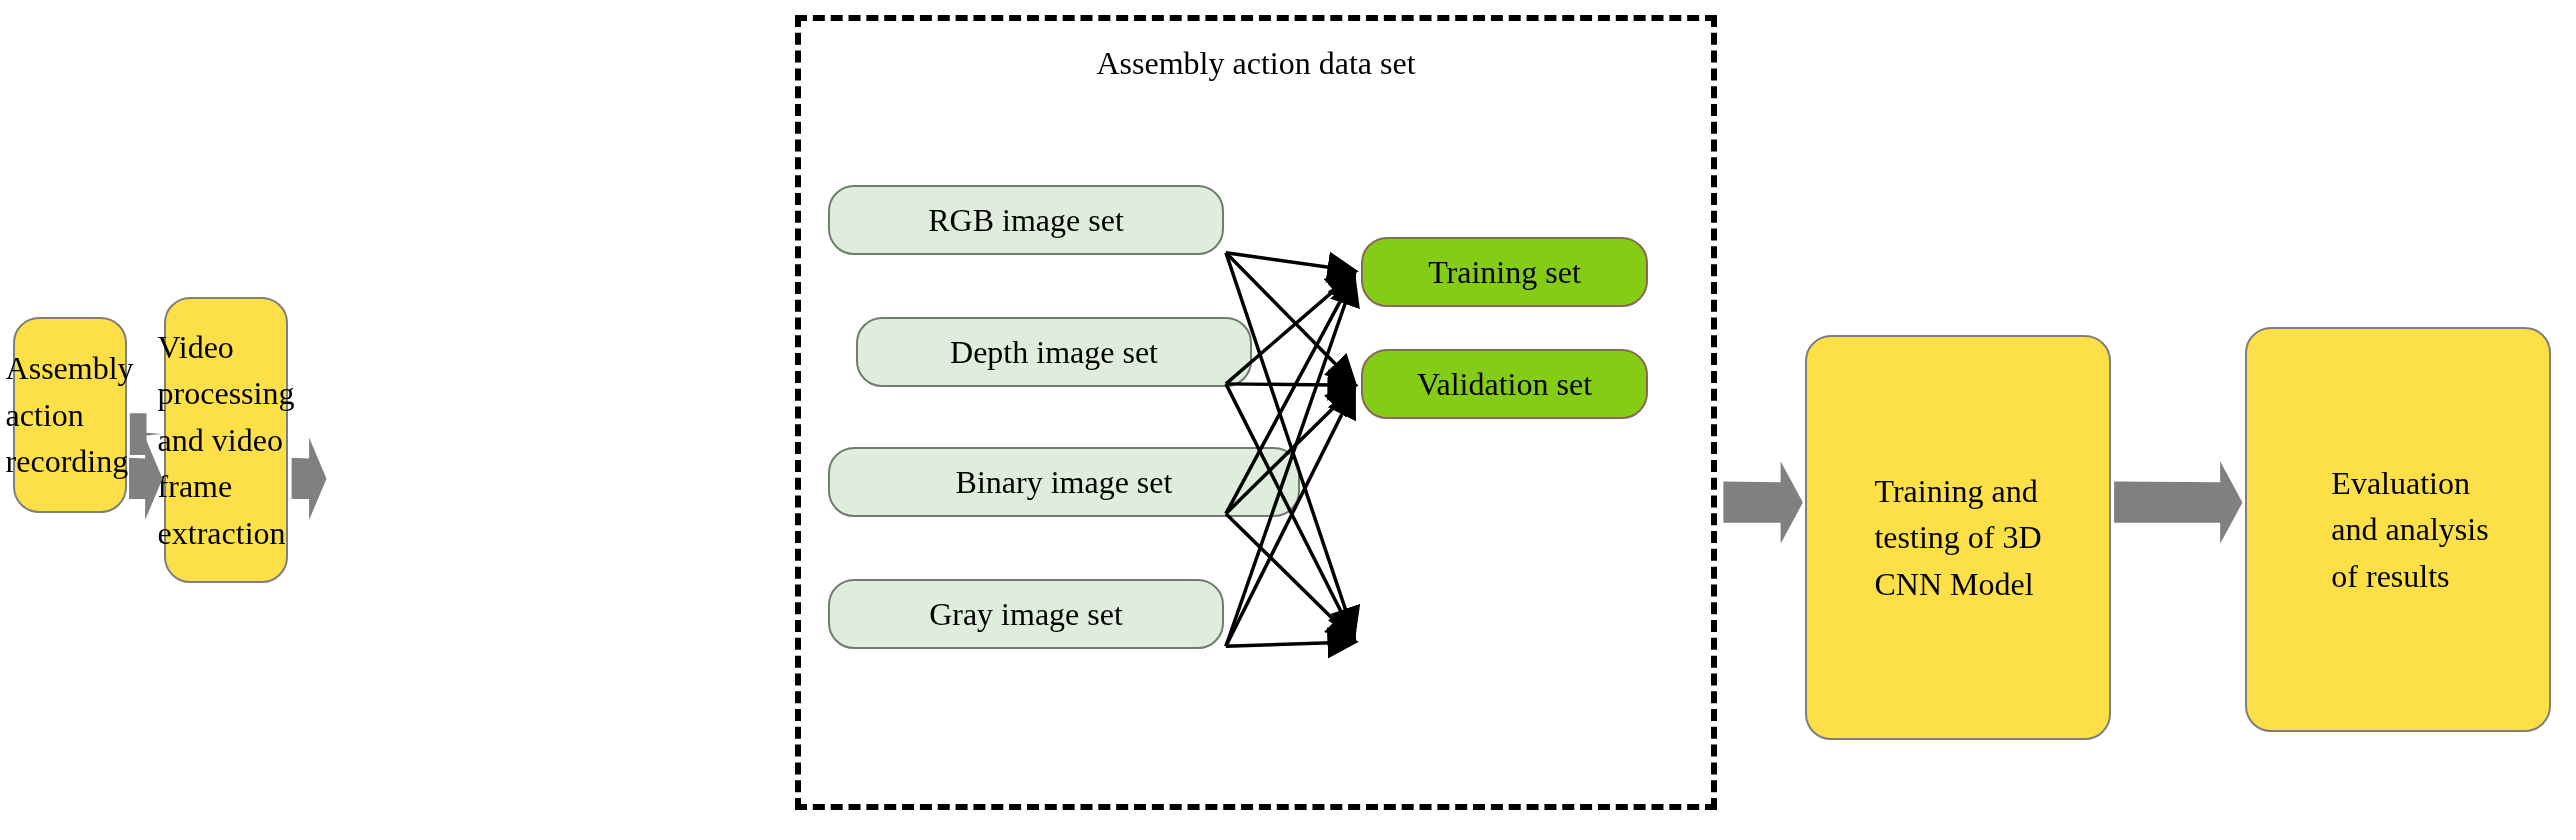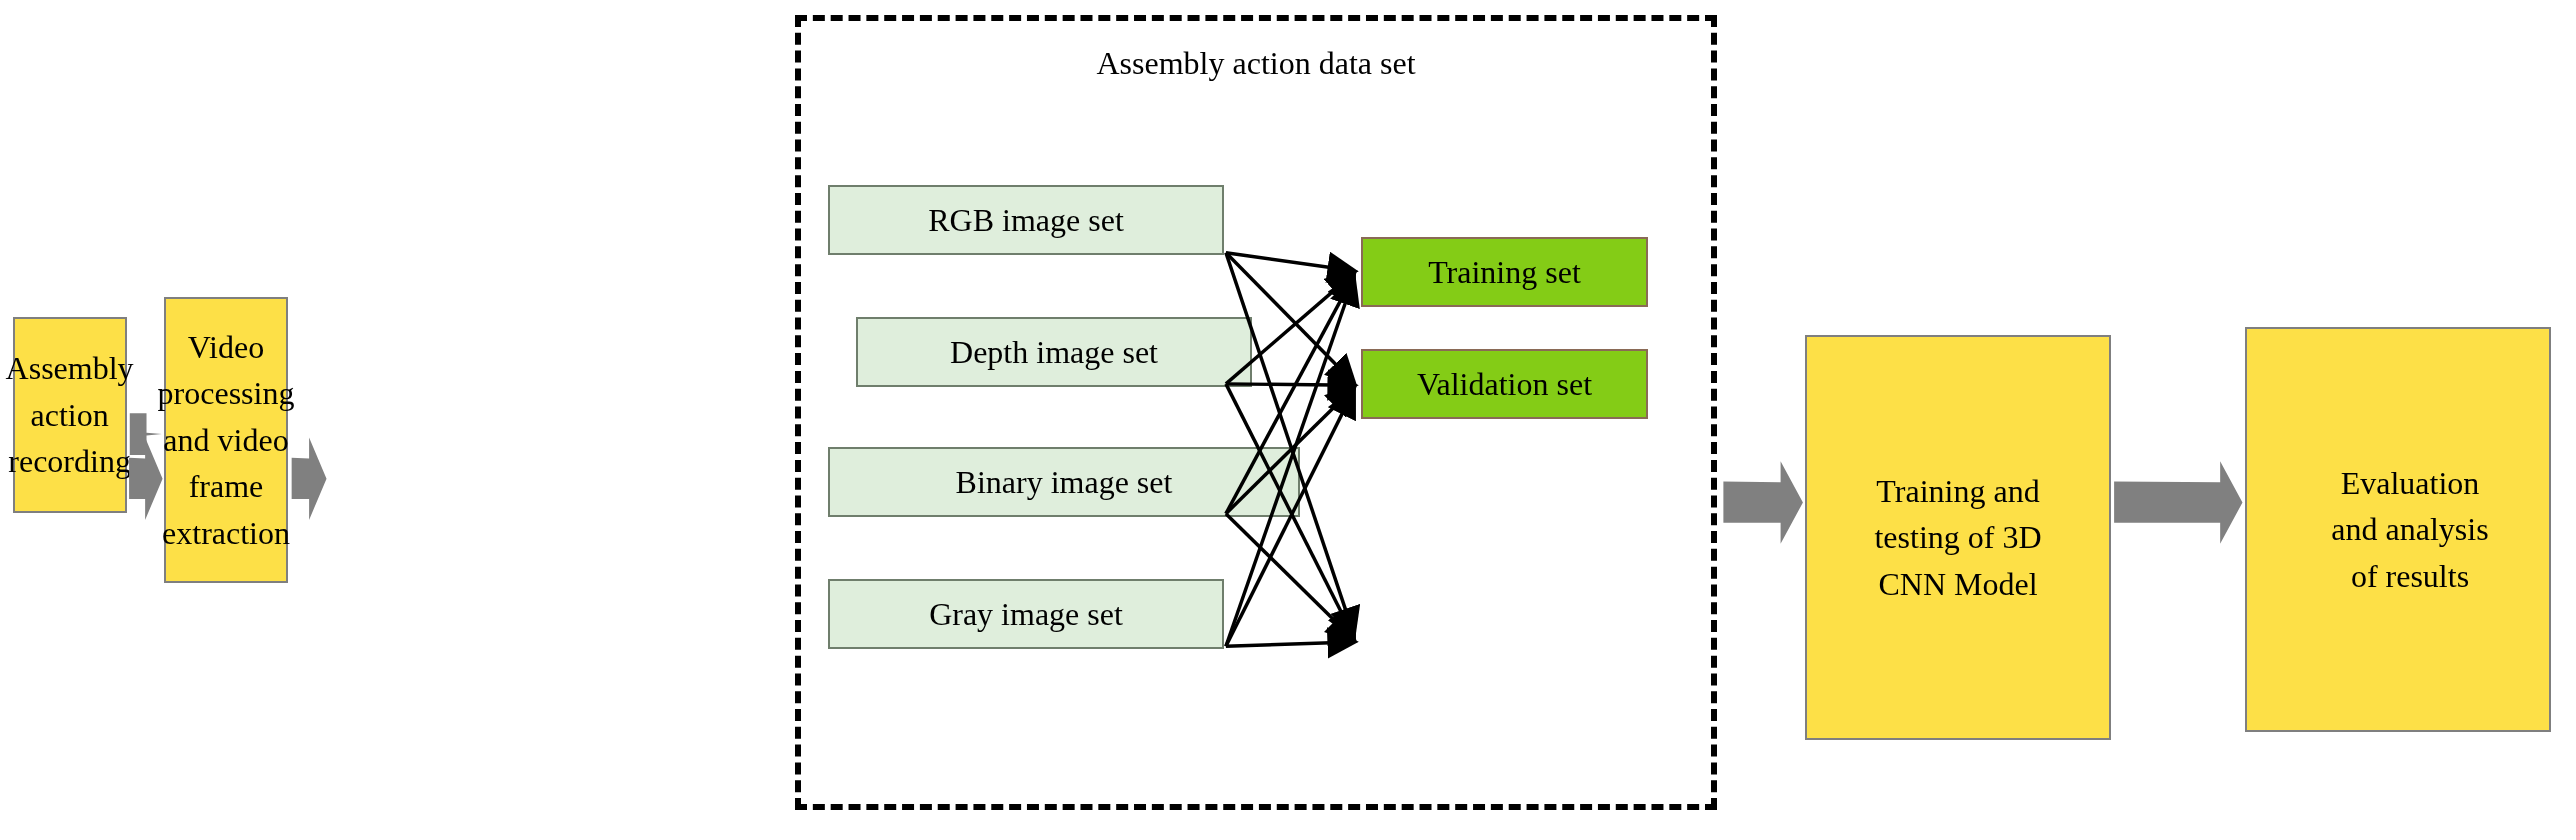--- a/index.html
+++ b/index.html
@@ -16,24 +16,24 @@
     font-family: "Liberation Serif", "DejaVu Serif", serif;
     overflow: hidden;
   }
   
   .box {
     position: absolute;
     box-sizing: border-box;
     display: flex;
     align-items: center;
     justify-content: center;
-    text-align: center;
     color: #000000;
     line-height: 1.45;
     white-space: pre-line;
+    border-radius: 26px;
   }
   .box.gray {
     background: #fde047;
     border: 2.1px solid #7f7f7f;
     font-size: 32px;
   }
   .box.green {
     background: #dfeedc;
     border: 2.8px solid #6f7e6c;
     font-size: 32px;

